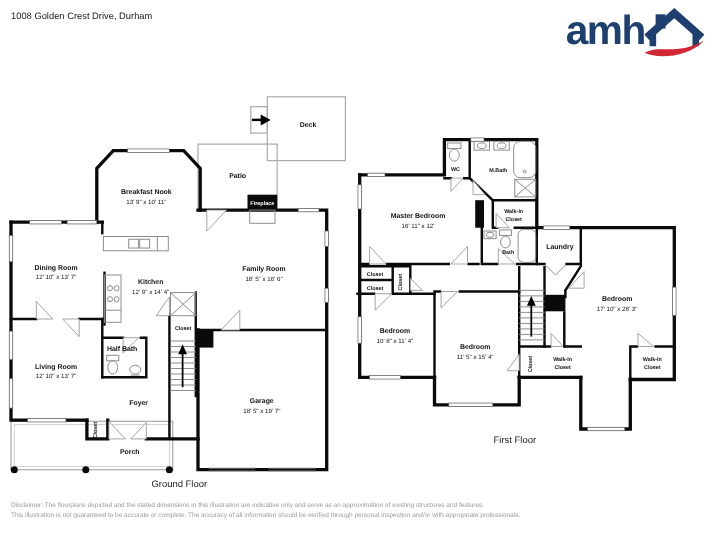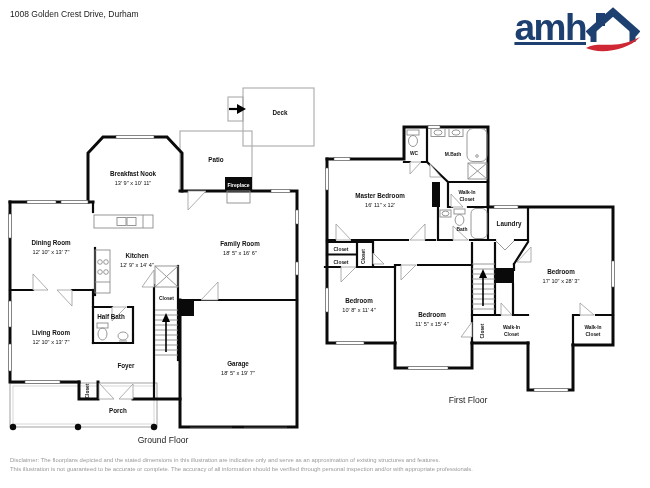--- a/index.html
+++ b/index.html
@@ -1,20 +1,20 @@
 <!DOCTYPE html>
 <html><head>
 <meta charset="utf-8">
 <style>
   html,body{margin:0;padding:0;background:#fff;}
   .page{position:relative;width:650px;height:488px;background:#fff;overflow:hidden;
         font-family:"Liberation Sans",sans-serif;}
   .address{position:absolute;left:10px;top:9px;font-size:8.5px;color:#1a1a1a;}
   .logo{position:absolute;right:10px;top:6px;display:flex;align-items:flex-start;}
-  .logo-text{font-size:37px;font-weight:bold;color:#1d4070;letter-spacing:-1.5px;line-height:44px;text-decoration:underline;}
+  .logo-text{font-size:37px;font-weight:bold;color:#1d4070;letter-spacing:-1.5px;line-height:44px;}
   .plan-svg{position:absolute;left:0;top:0;}
   .disclaimer{position:absolute;left:10px;color:#9a9a9a;font-size:5.9px;line-height:9px;}
   .d1{top:456px;} .d2{top:465px;}
   text{font-family:"Liberation Sans",sans-serif;fill:#111;}
   .rn{font-size:6.3px;font-weight:bold;text-anchor:middle;}
   .rd{font-size:5.6px;text-anchor:middle;}
   .sm{font-size:4.9px;font-weight:bold;text-anchor:middle;}
   .cap{font-size:8.6px;fill:#222;text-anchor:middle;}
   .fp{font-size:5px;font-weight:bold;fill:#fff;text-anchor:middle;}
   .wall{stroke:#0a0a0a;stroke-width:3;fill:none;stroke-linecap:square;}

